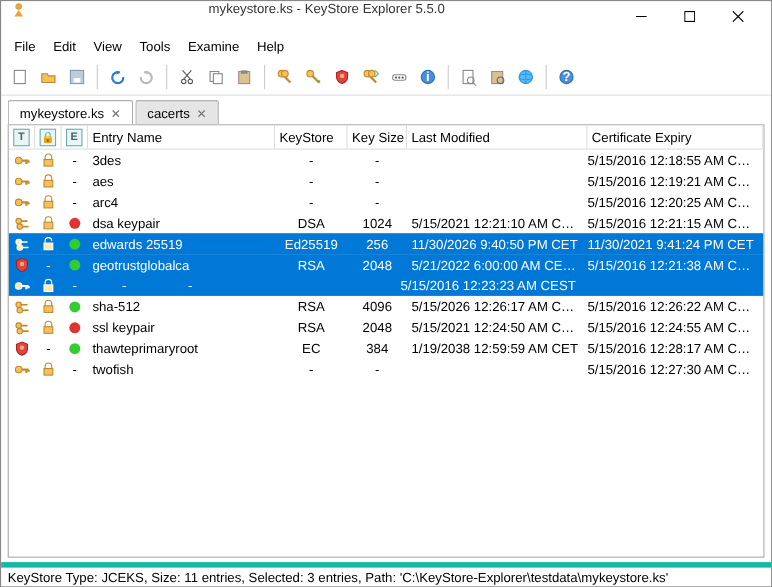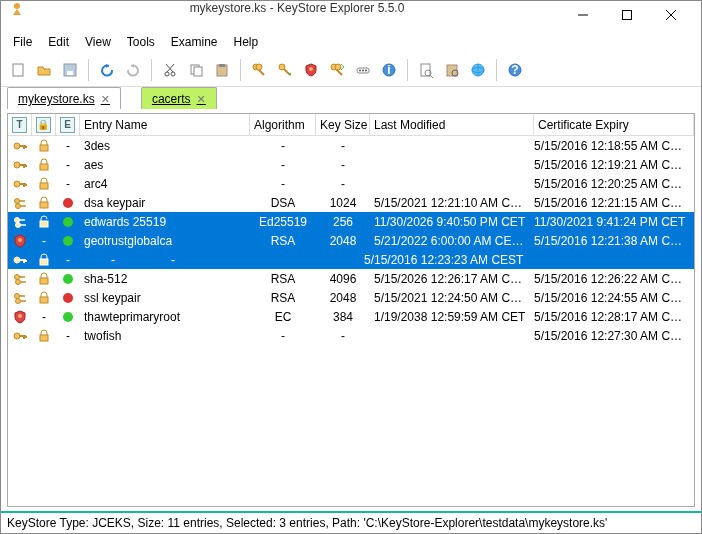--- a/index.html
+++ b/index.html
@@ -6,41 +6,41 @@
 body { background: #fff; width: 702px; height: 534px; border: 1px solid #888; display: flex; flex-direction: column; }
 .titlebar { height: 30px; display: flex; align-items: flex-start; padding: 0 8px; }
 .titlebar .app-icon { width: 16px; height: 16px; margin-right: 8px; }
 .titlebar .title { flex: 1; text-align: center; color: #333; }
 .titlebar .wbtn { width: 44px; height: 28px; display: flex; align-items: center; justify-content: center; color: #333; }
 .menubar { height: 22px; display: flex; align-items: center; padding: 0 4px; }
 .menubar span { padding: 2px 8px; color: #000; }
 .toolbar { height: 34px; display: flex; align-items: center; padding: 2px 6px; border-bottom: 1px solid #ddd; gap: 4px; }
 .toolbar .sep { width: 1px; height: 22px; background: #ccc; margin: 0 3px; }
 .tbtn { width: 22px; height: 22px; display: flex; align-items: center; justify-content: center; border: 1px solid transparent; }
-.tabbar { height: 26px; display: flex; align-items: flex-start; padding: 0 6px; gap: 20px; text-decoration: underline;}
+.tabbar { height: 26px; display: flex; align-items: flex-end; padding: 0 6px; gap: 2px;}
 .tab { padding: 4px 10px 3px 10px; border: 1px solid #aaa; border-bottom: none; background: #fff; display: flex; align-items: center; gap: 6px; border-radius: 2px 2px 0 0;}
-.tab.inactive { background: #bef264;  }
+.tab.inactive { background: #e5e5e5;  }
 .tab .close { color: #777; font-size: 11px; }
 .content { flex: 1; margin: 0 6px 4px 6px; border: 1px solid #aaa; display: flex; flex-direction: column; overflow: hidden;}
 .headerrow, .row { display: flex; align-items: center; height: 19px; }
 .headerrow { background: #fff; border-bottom: 1px solid #ddd; height: 22px;}
 .headerrow .cell { border-right: 1px solid #ddd; height: 100%; display:flex; align-items:center; padding: 0 4px; color: #000;}
 .cell { padding: 0 4px; overflow: hidden; white-space: nowrap; text-overflow: ellipsis;}
 .c-t { width: 24px; justify-content:center; display:flex; }
 .c-l { width: 24px; justify-content:center; display:flex;}
 .c-e { width: 24px; justify-content:center; display:flex;}
 .c-name { width: 170px; }
 .c-alg { width: 66px; }
 .c-size { width: 54px; }
 .c-exp { width: 160px; }
 .c-mod { flex: 1; }
 .row { color: #000; }
 .row.sel { background: #0078d7; color: #fff; }
 .dash { text-align: center; }
-.statusbar { height: 22px; border-top: 2px solid #14b8a6; padding: 2px 6px; display:flex; align-items:center; color:#000;}
+.statusbar { height: 22px; border-top: 5px solid #14b8a6; padding: 2px 6px; display:flex; align-items:center; color:#000;}
 svg { display: block; }
 .hdr-ico { width:16px; height:16px; border:1px solid #7aa; background:#eaf6f6; display:flex; align-items:center; justify-content:center; font-size:10px; color:#466; font-weight:bold;}
 </style>
 </head>
 <body>
 
 <div class="titlebar">
   <span class="app-icon">
     <svg width="16" height="16" viewBox="0 0 16 16">
         <circle cx="8" cy="5" r="3" fill="#e8a33d"></circle>
@@ -215,21 +215,21 @@
     <div class="cell c-t">
         <span class="hdr-ico">T</span>
       </div>
     <div class="cell c-l">
         <span class="hdr-ico">🔒</span>
       </div>
     <div class="cell c-e">
         <span class="hdr-ico">E</span>
       </div>
     <div class="cell c-name">Entry Name</div>
-    <div class="cell c-alg">Algorithm</div>
+    <div class="cell c-alg">KeyStore</div>
     <div class="cell c-size">Key Size</div>
     <div class="cell c-mod">Last Modified</div>
     <div class="cell c-exp">Certificate Expiry</div>
   </div>
   <div id="rows">
       <div class="row">
         <div class="cell c-t">
           <svg width="16" height="16">
             <circle cx="5" cy="8" r="3" fill="#f4c15d" stroke="#c08a2a"></circle>
             <line x1="8" y1="8" x2="14" y2="8" stroke="#c08a2a" stroke-width="2"></line>

